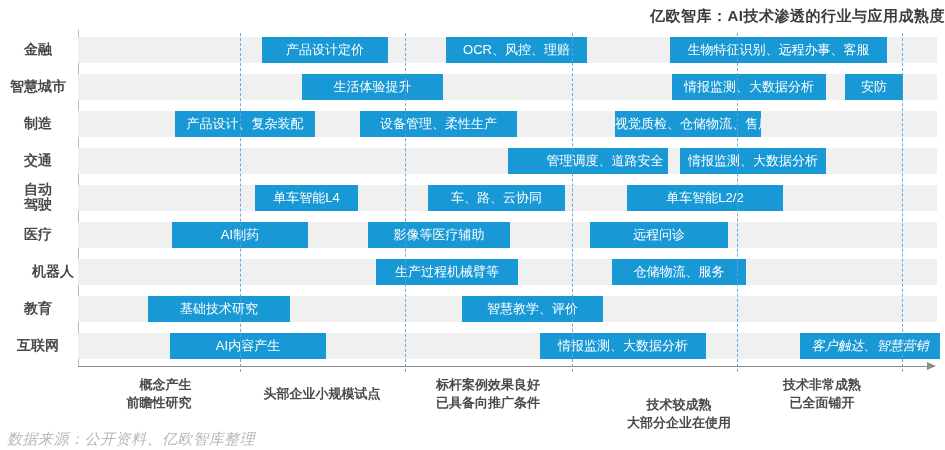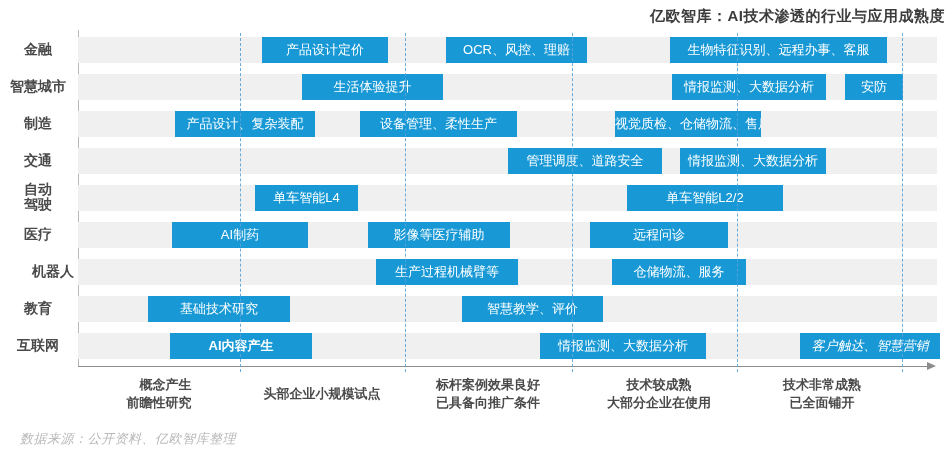--- a/index.html
+++ b/index.html
@@ -30,21 +30,21 @@
     position:absolute;left:927px;top:362px;width:0;height:0;
     border-left:9px solid #8c8c8c;border-top:4.5px solid transparent;border-bottom:4.5px solid transparent;
   }
   .stage-label{
     position:absolute;top:374px;height:40px;width:180px;display:flex;
     align-items:center;justify-content:center;text-align:center;
     font-size:13px;font-weight:bold;color:#4a4a4a;line-height:18px;
     white-space:pre-line;
   }
   .source-note{
-    position:absolute;left:20px;top:430px;font-size:13px;font-style:italic;
+    position:absolute;left:7px;top:430px;font-size:15px;font-style:italic;
     color:#b8b8b8;letter-spacing:0.5px;
   }
 </style>
 </head>
 <body>
 
 <div class="canvas">
   <div class="chart-title">亿欧智库：AI技术渗透的行业与应用成熟度</div>
   <div class="plot" id="plot">
     <div class="y-axis"></div>
@@ -60,54 +60,55 @@
       <div class="app-box" style="left: 302px; width: 141px; top: 74px;">生活体验提升</div>
       <div class="app-box" style="left: 672px; width: 154px; top: 74px;">情报监测、大数据分析</div>
       <div class="app-box" style="left: 845px; width: 58px; top: 74px;">安防</div>
       <div class="row-stripe" style="top: 111px;"></div>
       <div class="industry-label" style="top: 115.5px;">制造</div>
       <div class="app-box" style="left: 175px; width: 140px; top: 111px;">产品设计、复杂装配</div>
       <div class="app-box" style="left: 360px; width: 157px; top: 111px;">设备管理、柔性生产</div>
       <div class="app-box" style="left: 615px; width: 146px; top: 111px;">视觉质检、仓储物流、售后</div>
       <div class="row-stripe" style="top: 148px;"></div>
       <div class="industry-label" style="top: 152.5px;">交通</div>
-      <div class="app-box" style="left: 508px; width: 154px; top: 148px;">管理调度、道路安全</div>
+      <div class="app-box" style="left: 508px; width: 126px; top: 148px; padding-left: 34px;">管理调度、道路安全</div>
       <div class="app-box" style="left: 680px; width: 146px; top: 148px;">情报监测、大数据分析</div>
       <div class="row-stripe" style="top: 185px;"></div>
       <div class="industry-label" style="top: 182px;">自动
 驾驶</div>
       <div class="app-box" style="left: 255px; width: 103px; top: 185px;">单车智能L4</div>
+      <div class="app-box" style="left: 428px; width: 137px; top: 185px;">车、路、云协同</div>
       <div class="app-box" style="left: 627px; width: 156px; top: 185px;">单车智能L2/2</div>
       <div class="row-stripe" style="top: 222px;"></div>
       <div class="industry-label" style="top: 226.5px;">医疗</div>
       <div class="app-box" style="left: 172px; width: 136px; top: 222px;">AI制药</div>
       <div class="app-box" style="left: 368px; width: 142px; top: 222px;">影像等医疗辅助</div>
       <div class="app-box" style="left: 590px; width: 138px; top: 222px;">远程问诊</div>
       <div class="row-stripe" style="top: 259px;"></div>
       <div class="industry-label" style="top: 263.5px; padding-left: 15px;">机器人</div>
       <div class="app-box" style="left: 376px; width: 142px; top: 259px;">生产过程机械臂等</div>
       <div class="app-box" style="left: 612px; width: 134px; top: 259px;">仓储物流、服务</div>
       <div class="row-stripe" style="top: 296px;"></div>
       <div class="industry-label" style="top: 300.5px;">教育</div>
       <div class="app-box" style="left: 148px; width: 142px; top: 296px;">基础技术研究</div>
       <div class="app-box" style="left: 462px; width: 141px; top: 296px; font-family: Liberation Serif, serif;">智慧教学、评价</div>
       <div class="row-stripe" style="top: 333px;"></div>
       <div class="industry-label" style="top: 337.5px;">互联网</div>
-      <div class="app-box" style="left: 170px; width: 142px; top: 333px; font-weight: bold;">AI内容产生</div>
+      <div class="app-box" style="left: 170px; width: 156px; top: 333px;">AI内容产生</div>
       <div class="app-box" style="left: 540px; width: 166px; top: 333px;">情报监测、大数据分析</div>
       <div class="app-box" style="left: 800px; width: 140px; top: 333px; font-style: italic;">客户触达、智慧营销</div>
       <div class="dashline" style="left: 240px;"></div>
       <div class="dashline" style="left: 405px;"></div>
       <div class="dashline" style="left: 572px;"></div>
       <div class="dashline" style="left: 737px;"></div>
       <div class="dashline" style="left: 902px;"></div>
       <div class="stage-label" style="left: 69px; text-align: right;">概念产生
 前瞻性研究</div>
       <div class="stage-label" style="left: 232px;">头部企业小规模试点</div>
       <div class="stage-label" style="left: 398px;">标杆案例效果良好
 已具备向推广条件</div>
-      <div class="stage-label" style="left: 569px;">技术较成熟
+      <div class="stage-label" style="left: 589px; margin-top: 20px;">技术较成熟
 大部分企业在使用</div>
       <div class="stage-label" style="left: 732px;">技术非常成熟
 已全面铺开</div>
     </div>
   <div class="source-note">数据来源：公开资料、亿欧智库整理</div>
 </div>
 
 </body></html>

